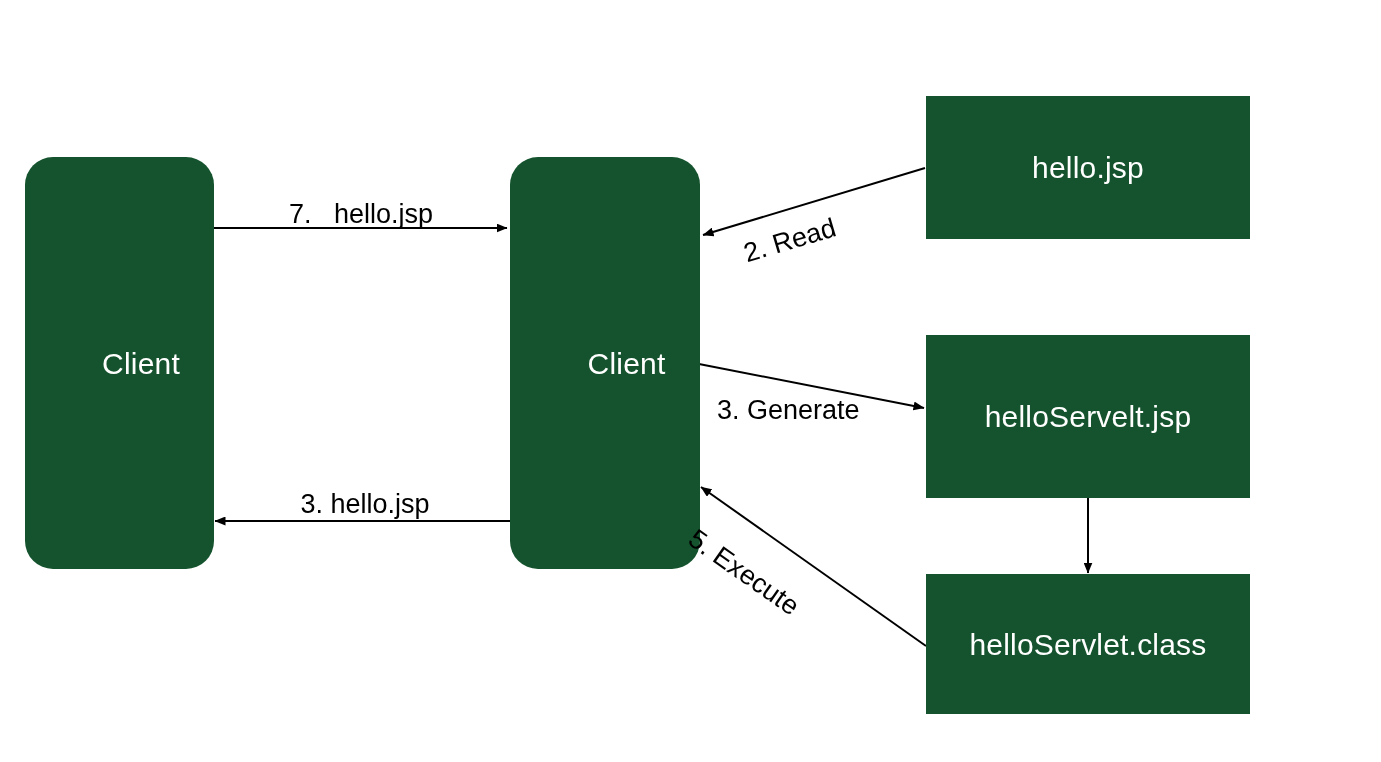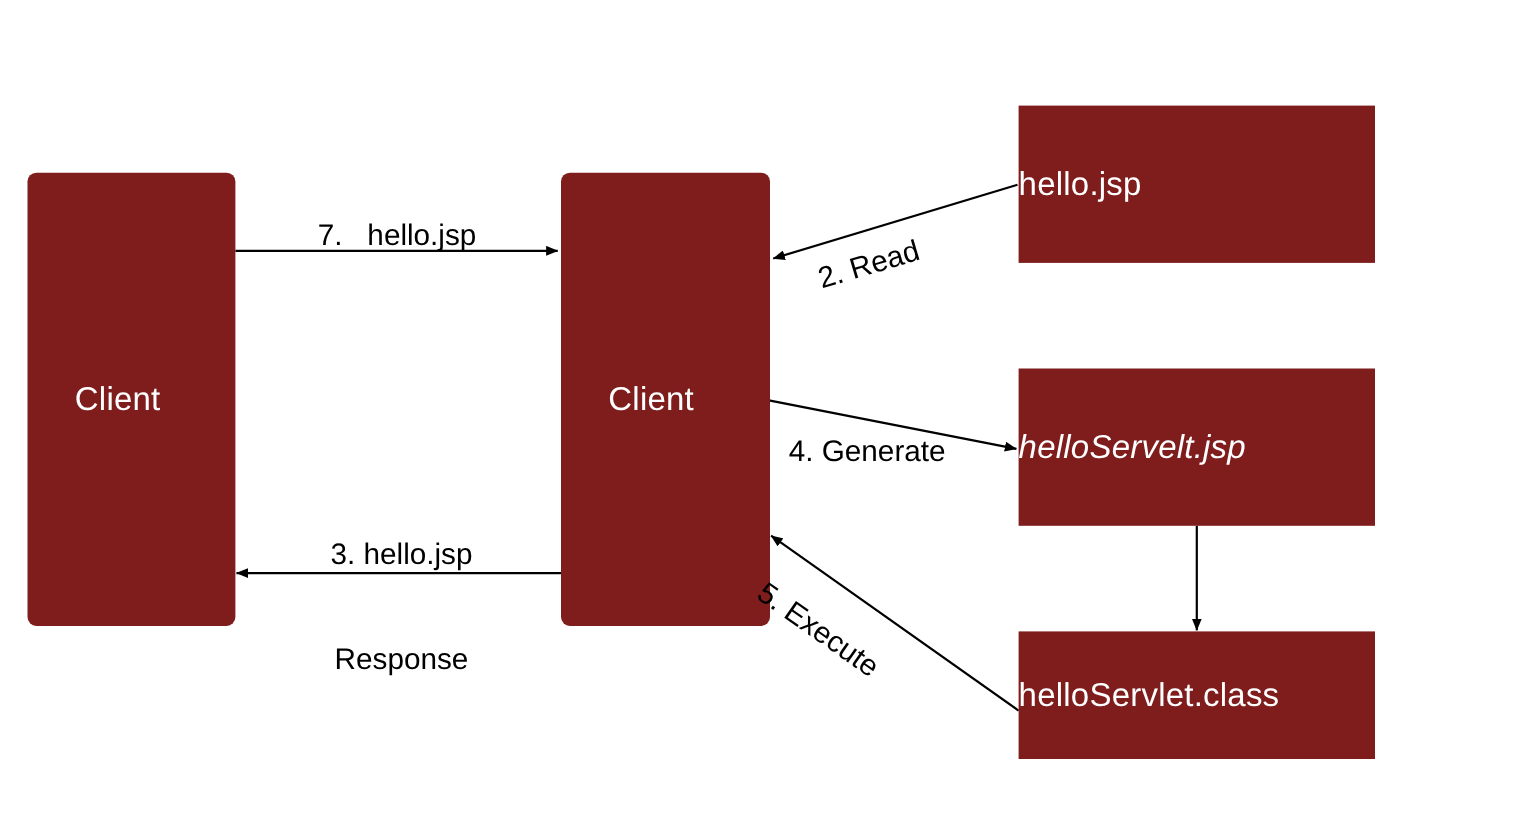--- a/index.html
+++ b/index.html
@@ -17,36 +17,37 @@
   }
   #svg-layer {
     position: absolute;
     left: 0;
     top: 0;
     width: 1381px;
     height: 762px;
   }
   .node {
     position: absolute;
-    background: #7f1d1d;
+    background: #14532d;
     color: #ffffff;
     display: flex;
     align-items: center;
+    justify-content: center;
     box-sizing: border-box;
   }
   .node-label {
     font-size: 30px;
     font-weight: 400;
     line-height: 1.1;
     letter-spacing: 0.2px;
     color: #ffffff;
     white-space: nowrap;
   }
   .rounded {
-    border-radius: 8px;
+    border-radius: 28px;
     padding-left: 43px;
   }
   .edge-label {
     position: absolute;
     color: #000000;
     font-size: 27px;
     line-height: 1.18;
     white-space: pre;
     text-align: center;
     font-weight: 400;
@@ -90,43 +91,42 @@
   </div>
 
   <div class="node rounded" style="left:510px; top:157px; width:190px; height:412px;">
     <span class="node-label">Client</span>
   </div>
 
   <div class="node" style="left:926px; top:96px; width:324px; height:143px;">
     <span class="node-label">hello.jsp</span>
   </div>
 
-  <div class="node" style="left:926px; top:335px; width:324px; height:143px;font-style:italic;">
+  <div class="node" style="left:926px; top:335px; width:324px; height:163px;">
     <span class="node-label">helloServelt.jsp</span>
   </div>
 
-  <div class="node" style="left:926px; top:574px; width:324px; height:116px;">
+  <div class="node" style="left:926px; top:574px; width:324px; height:140px;">
     <span class="node-label">helloServlet.class</span>
   </div>
 
   <div class="edge-label" style="left:218px; top:135px; width:286px;">
     <div>7.   hello.jsp</div>
   </div>
 
   <div class="edge-label rot-read" style="left:722px; top:178px;">
     <div>2. Read</div>
   </div>
 
   <div class="edge-label" style="left:717px; top:331px;">
-    <div>4. Generate</div>
+    <div>3. Generate</div>
   </div>
 
 
   <div class="edge-label rot-exec" style="left:737px; top:471px;">
     <div>5. Execute</div>
   </div>
 
   <div class="edge-label" style="left:222px; top:425px; width:286px;">
     <div>3. hello.jsp</div>
-    <div>Response</div>
   </div>
 
 </div>
 
 </body></html>

